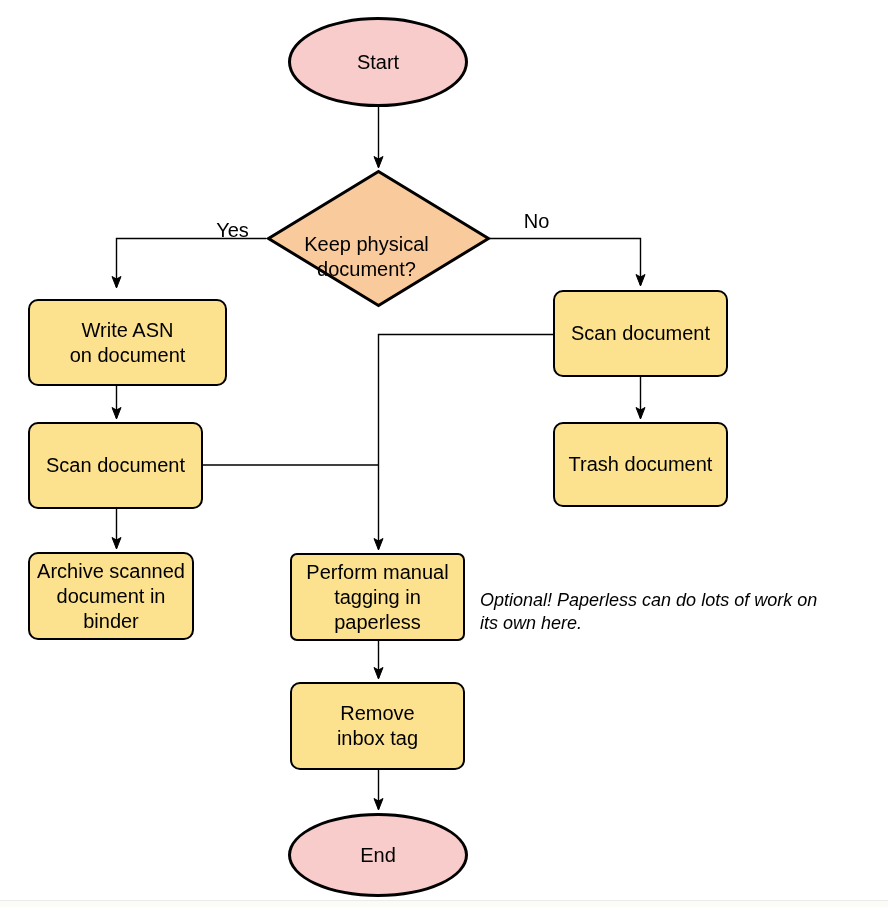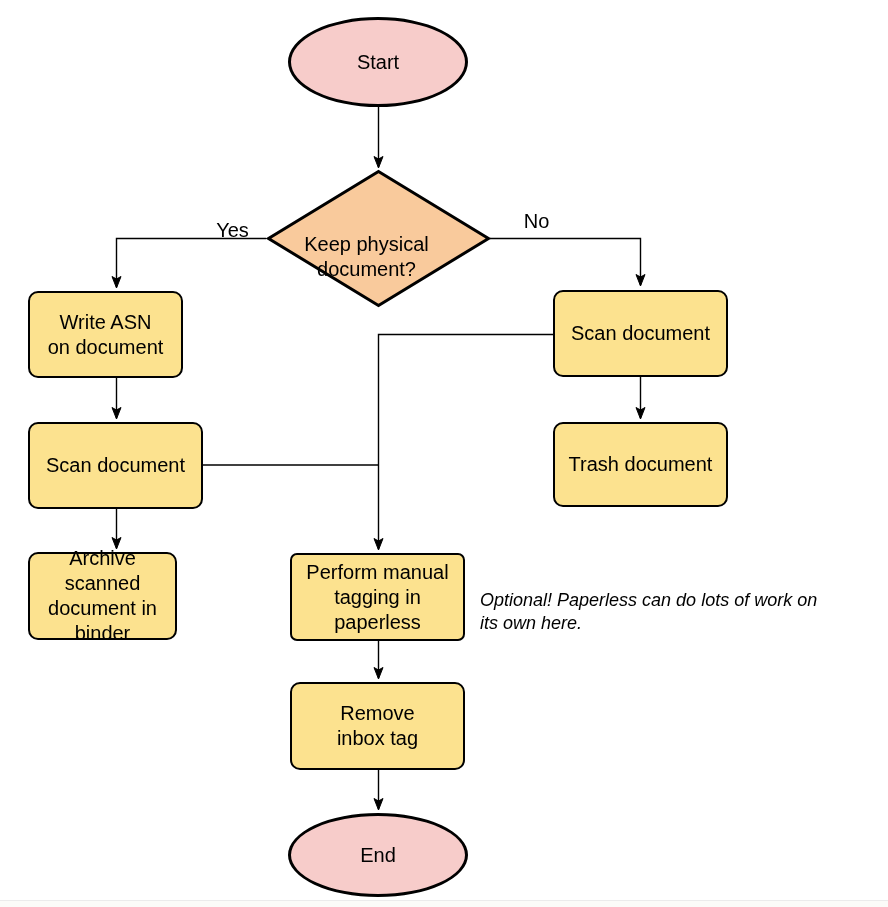--- a/index.html
+++ b/index.html
@@ -104,30 +104,30 @@
   </div>
 
   <div class="diamond-label" style="left:276px; top:213px; width:181px; height:50px;margin-top:19px;">
     <span class="lbl">Keep physical
 document?</span>
   </div>
 
   <div class="edge-label" style="left:205px; top:211px; width:55px;margin-top:8px;">Yes</div>
   <div class="edge-label" style="left:509px; top:210px; width:55px;">No</div>
 
-  <div class="node process" style="left:28px; top:291px; width:155px; height:87px;">
+  <div class="node process" style="left:28px; top:299px; width:199px; height:87px;">
     <span class="lbl">Write ASN
 on document</span>
   </div>
 
   <div class="node process" style="left:28px; top:422px; width:175px; height:87px;">
     <span class="lbl">Scan document</span>
   </div>
 
-  <div class="node process" style="left:28px; top:552px; width:149px; height:88px;">
+  <div class="node process" style="left:28px; top:552px; width:166px; height:88px;">
     <span class="lbl">Archive scanned
 document in
 binder</span>
   </div>
 
   <div class="node process" style="left:553px; top:290px; width:175px; height:87px;">
     <span class="lbl">Scan document</span>
   </div>
 
   <div class="node process" style="left:553px; top:422px; width:175px; height:85px;align-items:center;">

